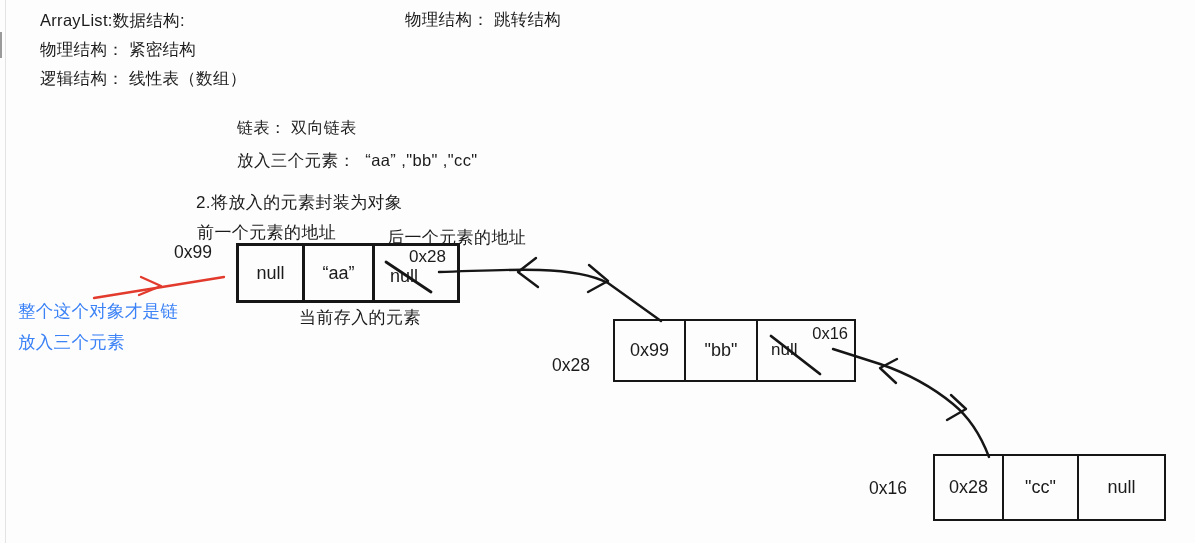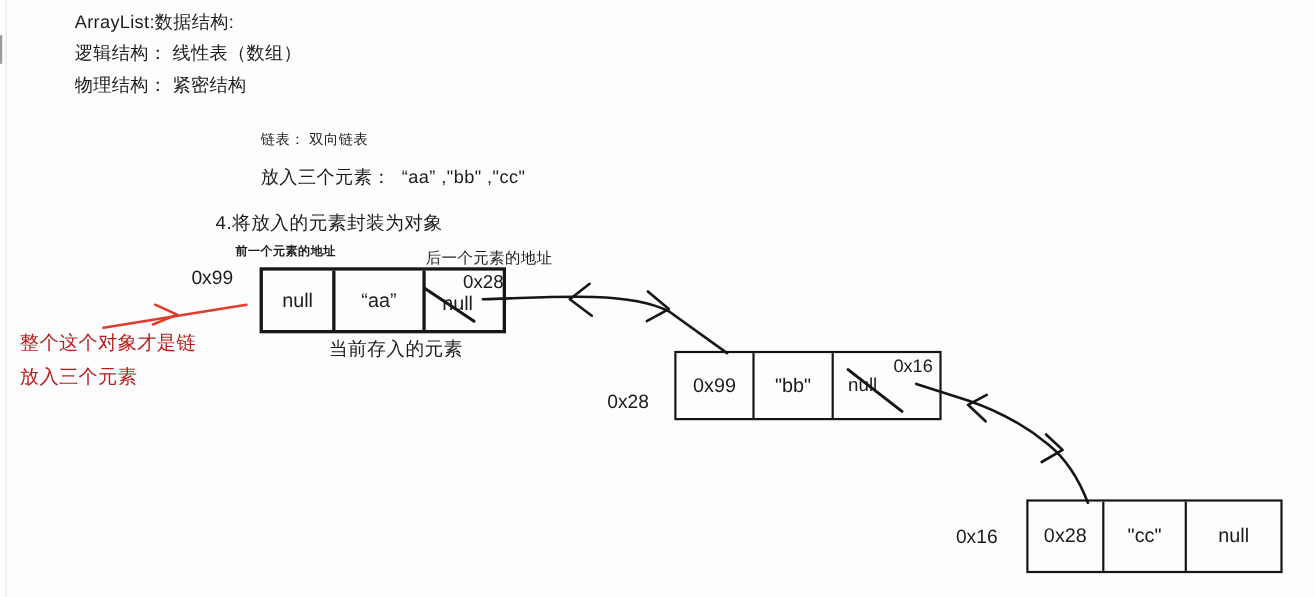--- a/index.html
+++ b/index.html
@@ -15,31 +15,31 @@
   .abs { position: absolute; white-space: nowrap; }
   .frame-edge {
     position: absolute; left: 5px; top: 0; width: 1px; height: 543px;
     background: #e3e3e3;
   }
   .edge-mark {
     position: absolute; left: 0; top: 32px; width: 2px; height: 26px;
     background: #9a9a9a;
   }
   .note-block { line-height: 29px; font-size: 16.5px; letter-spacing: 0.3px; }
-  .note-arraylist  { left: 68px;  top: 6px; }
+  .note-arraylist  { left: 40px;  top: 6px; }
   .note-linkedlist { left: 405px; top: 5px; }
-  .list-type    { left: 237px; top: 118px; font-size: 13px; letter-spacing: 0.4px; text-align: right; }
+  .list-type    { left: 237px; top: 118px; font-size: 16px; letter-spacing: 0.4px; text-align: right; }
   .put-elements { left: 237px; top: 150px; font-size: 16.5px; letter-spacing: 0.4px; white-space: pre; }
   .step1        { left: 196px; top: 191px; font-size: 17px; letter-spacing: 0.4px; }
-  .prev-label   { left: 214px; top: 221px; font-size: 11px; letter-spacing: 0.4px; font-weight: bold; }
-  .next-label   { left: 387px; top: 226px; font-size: 14px; letter-spacing: 0.4px; }
+  .prev-label   { left: 197px; top: 221px; font-size: 17px; letter-spacing: 0.4px; }
+  .next-label   { left: 387px; top: 226px; font-size: 17px; letter-spacing: 0.4px; }
   .current-label{ left: 299px; top: 306px; font-size: 17px; letter-spacing: 0.4px; }
   .red-note {
     left: 18px; top: 296px;
-    color: #b91c1c; font-size: 17.5px; line-height: 31px; letter-spacing: 0.3px;
+    color: #3b82f6; font-size: 17.5px; line-height: 31px; letter-spacing: 0.3px;
   }
   .addr { font-size: 17.5px; }
   .addr-1 { left: 174px; top: 242px; }
   .addr-2 { left: 552px; top: 355px; }
   .addr-3 { left: 869px; top: 478px; }
   .node {
     position: absolute;
     border: 3px solid #161616;
     display: flex;
     box-sizing: border-box;
@@ -48,51 +48,52 @@
   .node-1 { left: 236px; top: 243px; width: 224px; height: 60px; }
   .node-2 { left: 613px; top: 319px; width: 243px; height: 63px; border-width: 2.5px; }
   .node-3 { left: 933px; top: 454px; width: 233px; height: 67px; border-width: 2.5px; }
   .cell {
     border-right: 3px solid #161616;
     display: flex; align-items: center; justify-content: center;
     font-size: 18px; position: relative; box-sizing: border-box;
   }
   .node-2 .cell, .node-3 .cell { border-right-width: 2.5px; }
   .cell:last-child { border-right: none; }
-  .n1-c1 { width: 66px; } .n1-c2 { width: 82px; } .n1-c3 { flex: 1; }
+  .n1-c1 { width: 66px; } .n1-c2 { width: 70px; } .n1-c3 { flex: 1; }
   .n2-c1 { width: 71px; } .n2-c2 { width: 72px; } .n2-c3 { flex: 1; }
   .n3-c1 { width: 69px; } .n3-c2 { width: 75px; } .n3-c3 { flex: 1; }
   .next-new-1 { position: absolute; top: 1px; left: 34px; font-size: 17px; }
   .next-old-1 { position: absolute; top: 20px; left: 15px; font-size: 18px; }
   .next-new-2 { position: absolute; top: 3px; right: 6px; font-size: 16.5px; }
   .next-old-2 { position: absolute; top: 19px; left: 13px; font-size: 17px; }
   .overlay { position: absolute; left: 0; top: 0; pointer-events: none; }
   .ink  { stroke: #161616; stroke-width: 2.4; fill: none; stroke-linecap: round; stroke-linejoin: round; }
   .ink-thick { stroke-width: 2.8; }
   .red-ink { stroke: #e23a2c; stroke-width: 2.3; fill: none; stroke-linecap: round; stroke-linejoin: round; }
 </style>
 </head>
 <body>
 
 <div class="canvas">
   <div class="frame-edge"></div>
   <div class="edge-mark"></div>
 
   <div class="abs note-block note-arraylist">
     <div>ArrayList:数据结构:</div>
+    <div>物理结构： 紧密结构</div>
     <div>逻辑结构： 线性表（数组）</div>
-    <div>物理结构： 紧密结构</div>
   </div>
 
   <div class="abs note-block note-linkedlist">
+    <div>物理结构： 跳转结构</div>
   </div>
 
   <div class="abs list-type">链表： 双向链表</div>
   <div class="abs put-elements">放入三个元素：  “aa” ,"bb" ,"cc"</div>
-  <div class="abs step1">4.将放入的元素封装为对象</div>
+  <div class="abs step1">2.将放入的元素封装为对象</div>
   <div class="abs prev-label">前一个元素的地址</div>
   <div class="abs next-label">后一个元素的地址</div>
   <div class="abs current-label">当前存入的元素</div>
 
   <div class="abs red-note">
     <div>整个这个对象才是链</div>
     <div>放入三个元素</div>
   </div>
 
   <div class="abs addr addr-1">0x99</div>

